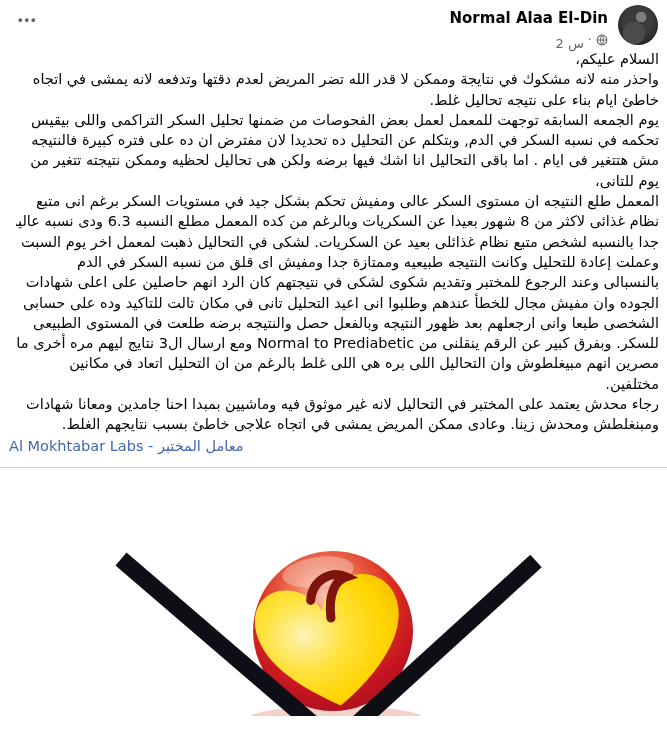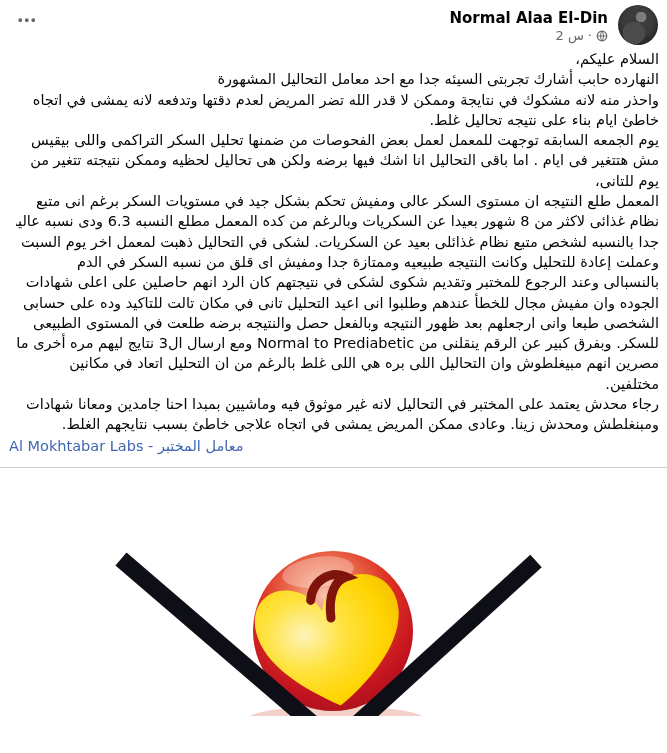--- a/index.html
+++ b/index.html
@@ -23,21 +23,21 @@
   }
   .name{
     position:absolute;top:9px;right:59px;
     font-size:15px;font-weight:700;color:#050505;line-height:18px;cursor:pointer;
   }
   .meta{
     position:absolute;top:28px;right:59px;
     display:flex;align-items:center;gap:4px;direction:ltr;
     font-size:13px;color:#65676b;line-height:16px;
   }
-  .meta .time{cursor:pointer;}
+  .meta .time{cursor:pointer;margin-top:8px;}
   .more{
     position:absolute;top:6px;left:12px;border:none;background:none;padding:6px;cursor:pointer;
   }
   .dots{
     font-size:13px;letter-spacing:2px;color:#606770;line-height:10px;font-weight:700;
   }
 
   
   .text{padding:1px 8px 0 16px;}
   .post-line{
@@ -72,24 +72,24 @@
       <span class="sep">·</span>
       <svg width="12" height="12" viewBox="0 0 16 16">
         <circle cx="8" cy="8" r="6.4" fill="none" stroke="#65676b" stroke-width="1.6"></circle>
         <path d="M1.6 8 H14.4 M8 1.6 C10.6 3.6 10.6 12.4 8 14.4 M8 1.6 C5.4 3.6 5.4 12.4 8 14.4" fill="none" stroke="#65676b" stroke-width="1.3"></path>
       </svg>
     </div>
   </div>
 
   <div class="text">
       <div class="post-line" dir="rtl">السلام عليكم،</div>
-      <div class="post-line" dir="rtl">النهارده حابب أشارك تجربتى السيئه جدا مع احد معامل التحاليل المشهورة</div>
       <div class="post-line" dir="rtl">واحذر منه لانه مشكوك في نتايجة وممكن لا قدر الله تضر المريض لعدم دقتها وتدفعه لانه يمشى في اتجاه</div>
       <div class="post-line" dir="rtl">خاطئ ايام بناء على نتيجه تحاليل غلط.</div>
       <div class="post-line" dir="rtl">يوم الجمعه السابقه توجهت للمعمل لعمل بعض الفحوصات من ضمنها تحليل السكر التراكمى واللى بيقيس</div>
+      <div class="post-line" dir="rtl">تحكمه في نسبه السكر في الدم, وبتكلم عن التحليل ده تحديدا لان مفترض ان ده على فتره كبيرة فالنتيجه</div>
       <div class="post-line" dir="rtl">مش هتتغير فى ايام . اما باقى التحاليل انا اشك فيها برضه ولكن هى تحاليل لحظيه وممكن نتيجته تتغير من</div>
       <div class="post-line" dir="rtl">يوم للتانى،</div>
       <div class="post-line" dir="rtl">المعمل طلع النتيجه ان مستوى السكر عالى ومفيش تحكم بشكل جيد في مستويات السكر برغم انى متبع</div>
       <div class="post-line" dir="rtl">نظام غذائى لاكثر من 8 شهور بعيدا عن السكريات وبالرغم من كده المعمل مطلع النسبه 6.3 ودى نسبه عاليه</div>
       <div class="post-line" dir="rtl">جدا بالنسبه لشخص متبع نظام غذائلى بعيد عن السكريات. لشكى في التحاليل ذهبت لمعمل اخر يوم السبت</div>
       <div class="post-line" dir="rtl">وعملت إعادة للتحليل وكانت النتيجه طبيعيه وممتازة جدا ومفيش اى قلق من نسبه السكر في الدم</div>
       <div class="post-line" dir="rtl">بالنسبالى وعند الرجوع للمختبر وتقديم شكوى لشكى في نتيجتهم كان الرد انهم حاصلين على اعلى شهادات</div>
       <div class="post-line" dir="rtl">الجوده وان مفيش مجال للخطأ عندهم وطلبوا انى اعيد التحليل تانى في مكان تالت للتاكيد وده على حسابى</div>
       <div class="post-line" dir="rtl">الشخصى طبعا وانى ارجعلهم بعد ظهور النتيجه وبالفعل حصل والنتيجه برضه طلعت في المستوى الطبيعى</div>
       <div class="post-line" dir="rtl">للسكر. وبفرق كبير عن الرقم ينقلنى من Normal to Prediabetic ومع ارسال ال3 نتايج ليهم مره أخرى مازالوا</div>

